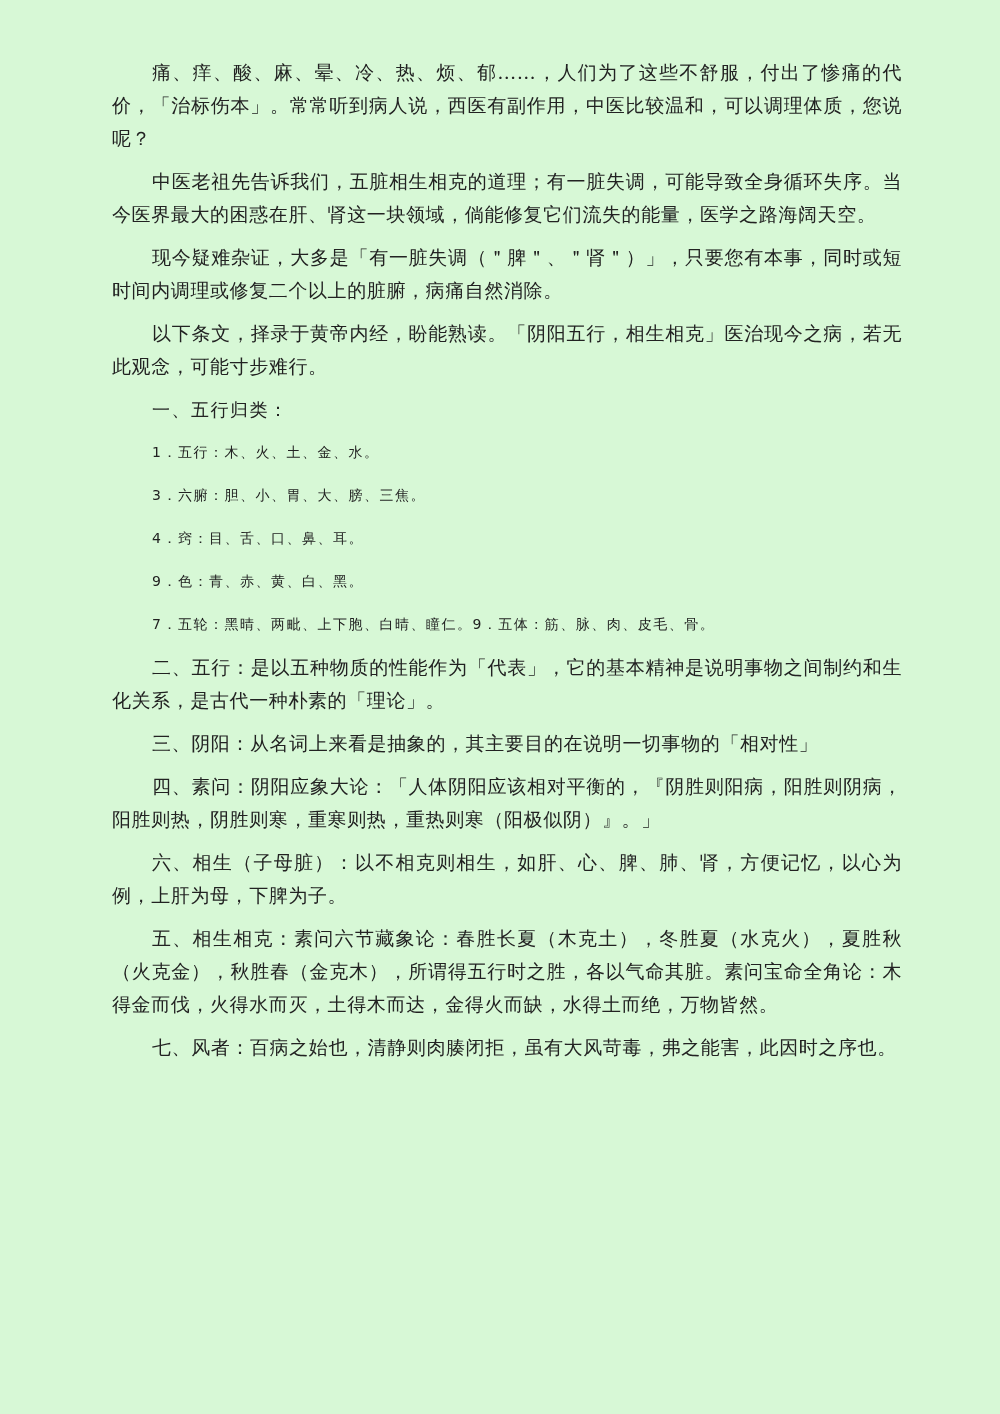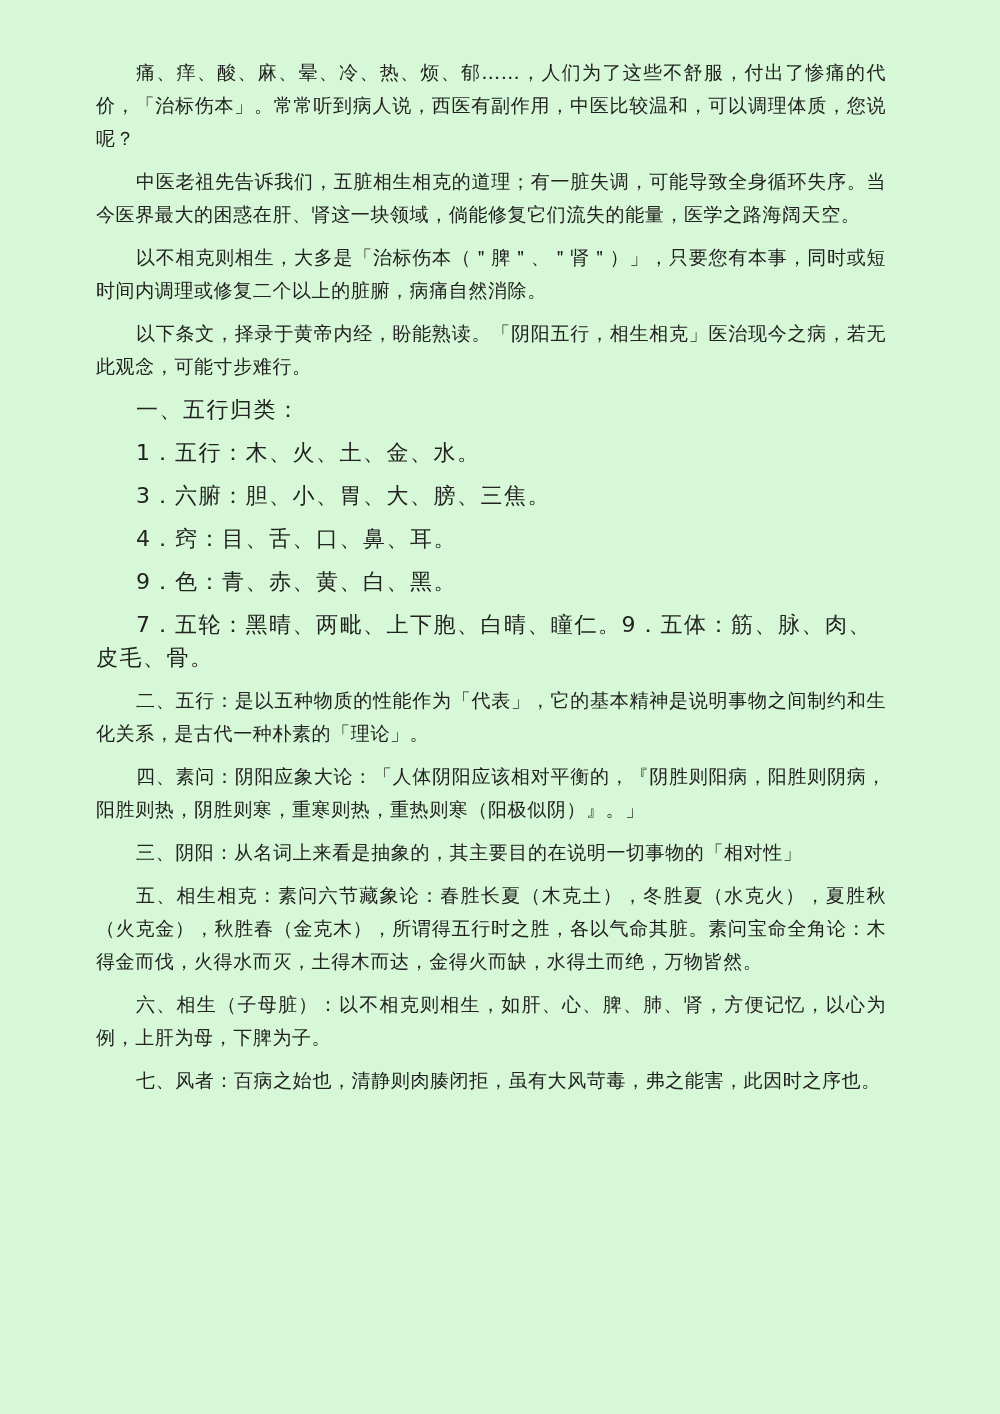--- a/index.html
+++ b/index.html
@@ -10,68 +10,68 @@
     body {
       width: 1000px;
       height: 1414px;
       overflow: hidden;
       position: relative;
       font-family: "DejaVu Serif", "Liberation Serif", serif;
       color: #222;
     }
     .page {
       position: absolute;
-      left: 96px;
+      left: 112px;
       top: 56px;
       width: 790px;
     }
     .para {
       font-size: 19px;
       line-height: 33px;
       text-indent: 40px;
       margin: 0 0 10px 0;
       letter-spacing: 0.6px;
       text-align: justify;
     }
     .item {
       font-family: "DejaVu Sans", "Liberation Sans", sans-serif;
-      font-size: 22px;
+      font-size: 14px;
       line-height: 33px;
       padding-left: 40px;
       margin: 0 0 10px 0;
       letter-spacing: 1.5px;
     }
     .item.wrap {
       padding-left: 0;
       text-indent: 40px;
     }
     .heading {
       font-family: "DejaVu Sans", "Liberation Sans", sans-serif;
-      font-size: 22px;
+      font-size: 18px;
       line-height: 33px;
       padding-left: 40px;
       margin: 0 0 10px 0;
       letter-spacing: 1.5px;
     }
   </style>
 </head>
 <body>
 
 <div class="page">
   <p class="para">痛、痒、酸、麻、晕、冷、热、烦、郁……，人们为了这些不舒服，付出了惨痛的代价，「治标伤本」。常常听到病人说，西医有副作用，中医比较温和，可以调理体质，您说呢？</p>
   <p class="para">中医老祖先告诉我们，五脏相生相克的道理；有一脏失调，可能导致全身循环失序。当今医界最大的困惑在肝、肾这一块领域，倘能修复它们流失的能量，医学之路海阔天空。</p>
-  <p class="para">以不相克则相生，大多是「治标伤本（＂脾＂、＂肾＂）」，只要您有本事，同时或短时间内调理或修复二个以上的脏腑，病痛自然消除。</p>
+  <p class="para">现今疑难杂证，大多是「有一脏失调（＂脾＂、＂肾＂）」，只要您有本事，同时或短时间内调理或修复二个以上的脏腑，病痛自然消除。</p>
   <p class="para">以下条文，择录于黄帝内经，盼能熟读。「阴阳五行，相生相克」医治现今之病，若无此观念，可能寸步难行。</p>
 
   <div class="heading">一、五行归类：</div>
   <div class="item">1．五行：木、火、土、金、水。</div>
   <div class="item">3．六腑：胆、小、胃、大、膀、三焦。</div>
   <div class="item">4．窍：目、舌、口、鼻、耳。</div>
   <div class="item">9．色：青、赤、黄、白、黑。</div>
   <div class="item wrap">7．五轮：黑晴、两毗、上下胞、白晴、瞳仁。9．五体：筋、脉、肉、皮毛、骨。</div>
 
   <p class="para">二、五行：是以五种物质的性能作为「代表」，它的基本精神是说明事物之间制约和生化关系，是古代一种朴素的「理论」。</p>
+  <p class="para">三、阴阳：从名词上来看是抽象的，其主要目的在说明一切事物的「相对性」</p>
   <p class="para">四、素问：阴阳应象大论：「人体阴阳应该相对平衡的，『阴胜则阳病，阳胜则阴病，阳胜则热，阴胜则寒，重寒则热，重热则寒（阳极似阴）』。」</p>
-  <p class="para">三、阴阳：从名词上来看是抽象的，其主要目的在说明一切事物的「相对性」</p>
+  <p class="para">六、相生（子母脏）：以不相克则相生，如肝、心、脾、肺、肾，方便记忆，以心为例，上肝为母，下脾为子。</p>
   <p class="para">五、相生相克：素问六节藏象论：春胜长夏（木克土），冬胜夏（水克火），夏胜秋（火克金），秋胜春（金克木），所谓得五行时之胜，各以气命其脏。素问宝命全角论：木得金而伐，火得水而灭，土得木而达，金得火而缺，水得土而绝，万物皆然。</p>
-  <p class="para">六、相生（子母脏）：以不相克则相生，如肝、心、脾、肺、肾，方便记忆，以心为例，上肝为母，下脾为子。</p>
   <p class="para">七、风者：百病之始也，清静则肉腠闭拒，虽有大风苛毒，弗之能害，此因时之序也。</p>
 </div>
 
 </body></html>

